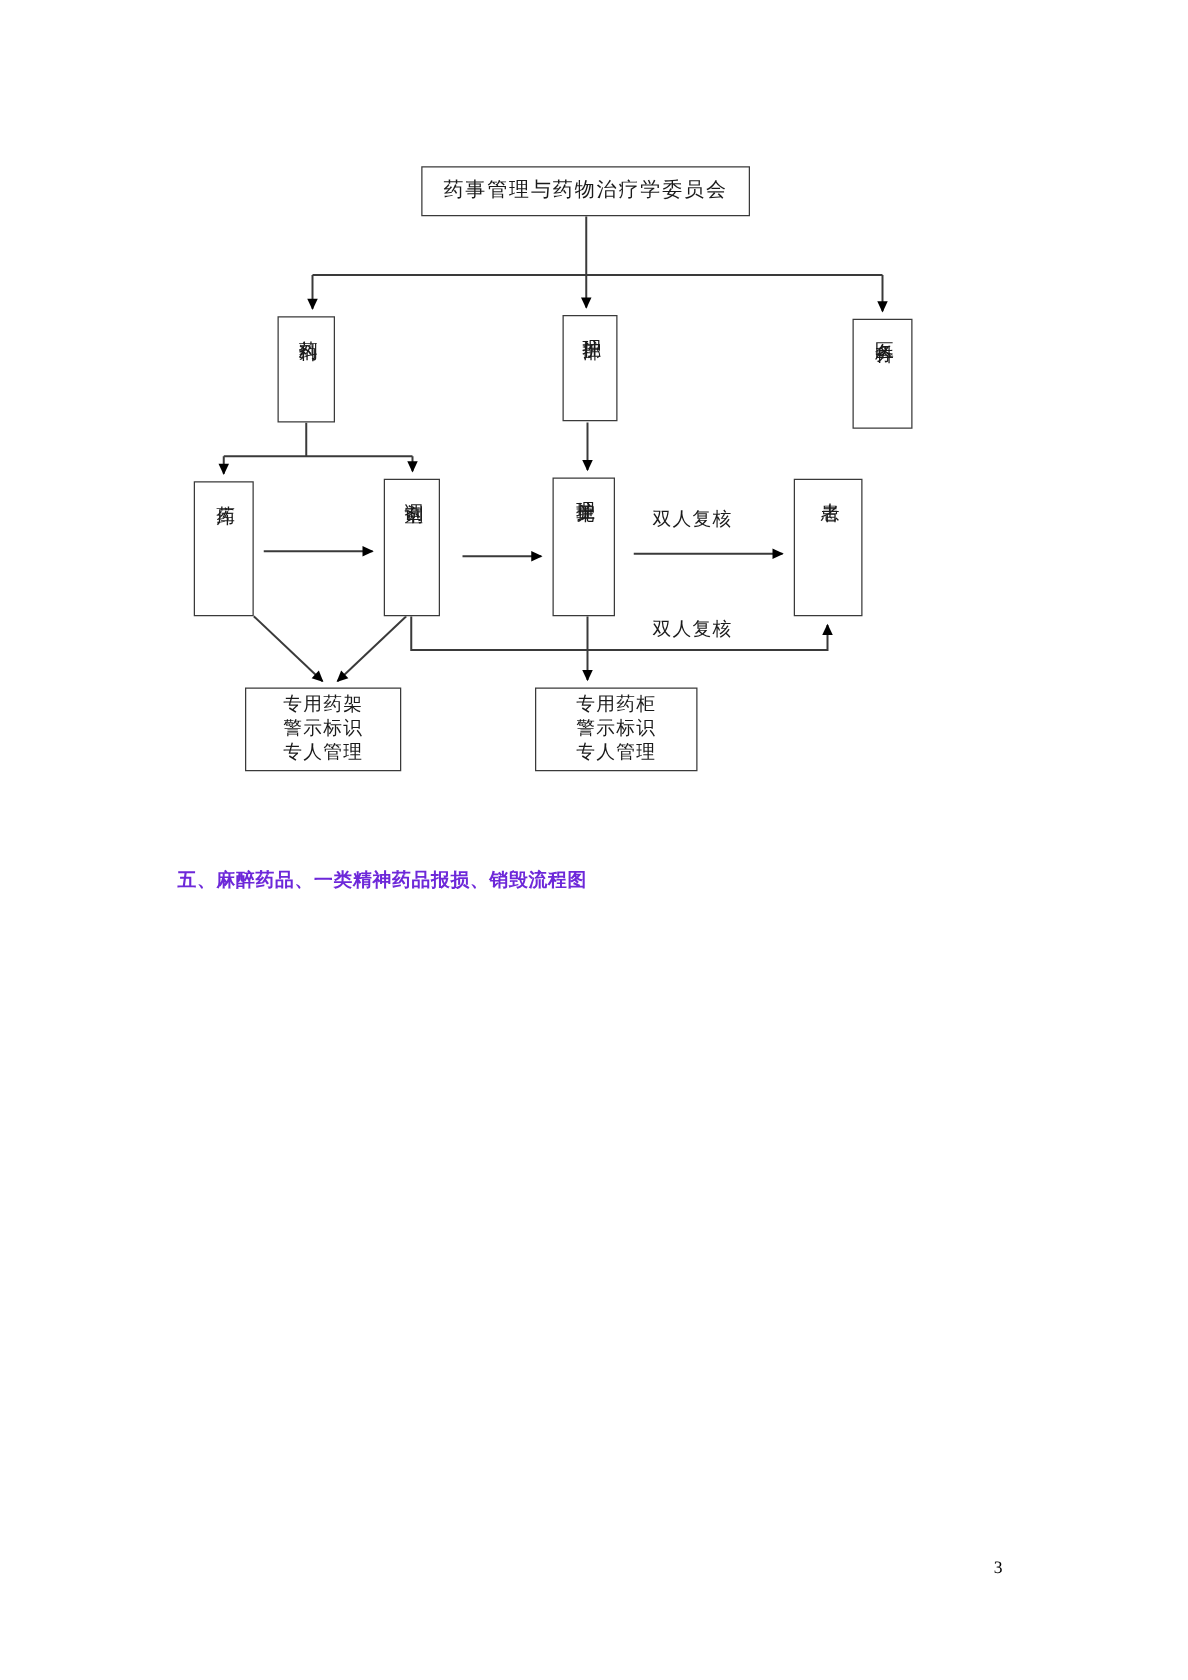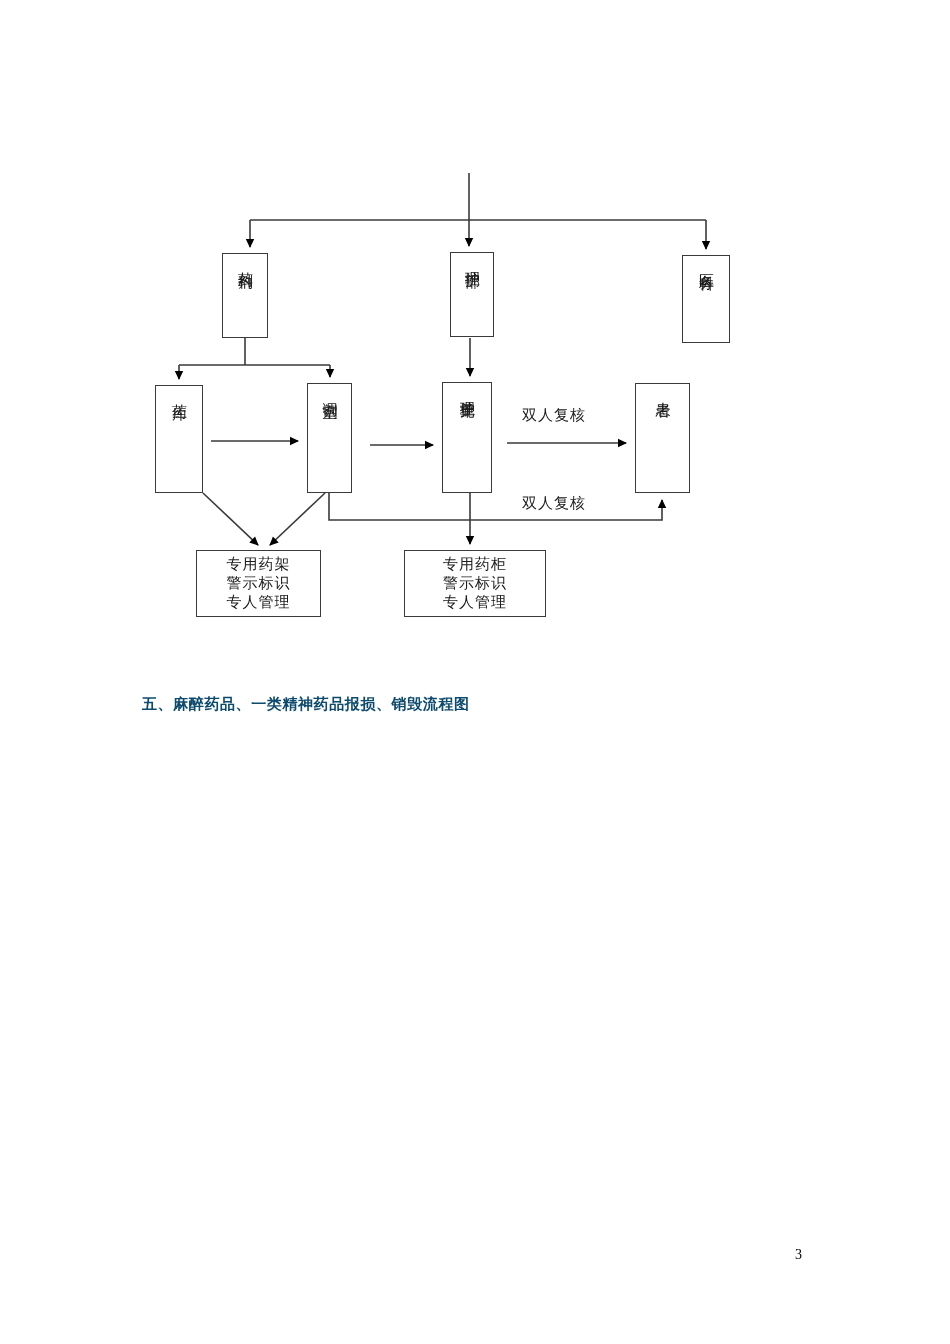--- a/index.html
+++ b/index.html
@@ -93,21 +93,21 @@
   #node-patient {
     left: 635px; top: 383px; width: 55px; height: 110px;
     font-size: 15px;
   }
   #node-shelf {
     left: 196px; top: 550px; width: 125px; height: 67px;
     font-size: 15px;
     letter-spacing: 1px;
   }
   #node-cabinet {
-    left: 404px; top: 550px; width: 142px; height: 67px;
+    left: 428px; top: 550px; width: 130px; height: 67px;
     font-size: 15px;
     letter-spacing: 1px;
   }
 
   
   .edge-label {
     position: absolute;
     font-family: Liberation Mono, monospace;
     font-size: 15px;
     color: #1a1a1a;
@@ -119,21 +119,21 @@
 
   
   #section-heading {
     position: absolute;
     left: 142px;
     top: 695px;
     font-family: "Liberation Sans", "DejaVu Sans", sans-serif;
     font-weight: bold;
     font-size: 15px;
     letter-spacing: 0.6px;
-    color: #0c4a6e;
+    color: #6d28d9;
     white-space: nowrap;
   }
 
   
   #page-number {
     position: absolute;
     left: 795px;
     top: 1247px;
     font-family: "Liberation Serif", "DejaVu Serif", serif;
     font-size: 14px;
@@ -182,20 +182,21 @@
 
         <path d="M203,493 L258,545" marker-end="url(#arrow-head)"></path>
         <path d="M325,493 L270,545" marker-end="url(#arrow-head)"></path>
 
         <path d="M329,493 L329,520 L662,520 L662,500" marker-end="url(#arrow-head)"></path>
 
         <path d="M470,493 L470,544" marker-end="url(#arrow-head)"></path>
       </g>
     </svg>
 
+    <div class="node horiz" id="node-committee">药事管理与药物治疗学委员会</div>
 
     <div class="node vert" id="node-pharmacy-dept">药剂科</div>
 
     <div class="node vert" id="node-nursing-dept">护理部</div>
 
     <div class="node vert" id="node-medical-affairs">医务科</div>
 
     <div class="node vert" id="node-drug-warehouse">药库</div>
 
     <div class="node vert" id="node-dispensary">调剂室</div>

